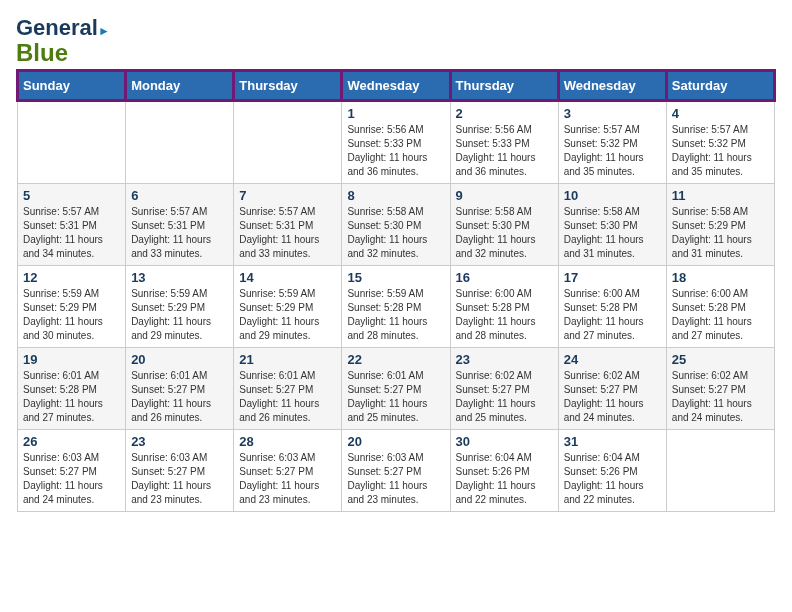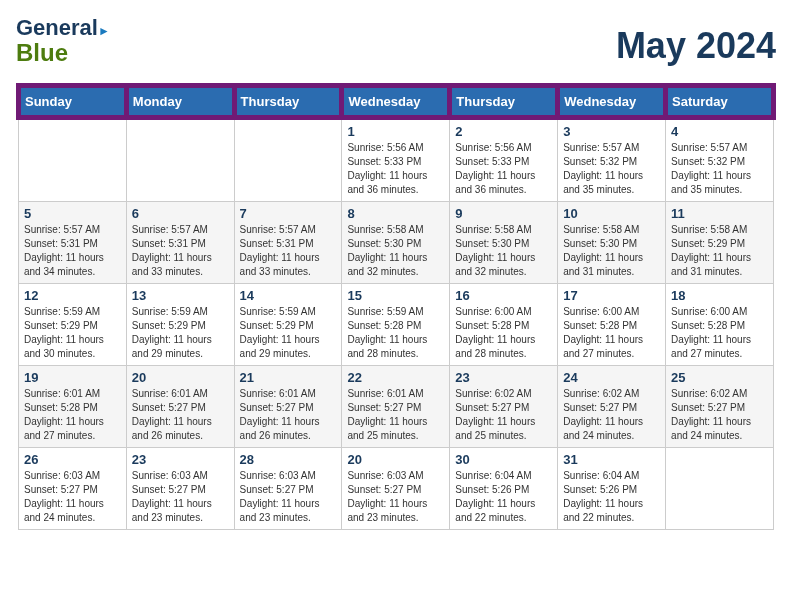--- a/index.html
+++ b/index.html
@@ -6,22 +6,22 @@
     body {
       font-family: Arial, sans-serif;
       background: #fff;
       width: 792px;
       min-height: 612px;
       padding: 16px;
     }
     .header {
       display: flex;
       justify-content: space-between;
-      align-items: flex-end;
-      margin-bottom: 16px;
+      align-items: center;
+      margin-bottom: 2px;
     }
     .logo {
       display: flex;
       flex-direction: column;
       align-items: flex-start;
     }
     .logo-text {
       font-size: 22px;
       font-weight: bold;
       color: #1a3a5c;
@@ -48,21 +48,21 @@
       border-collapse: collapse;
       font-size: 11px;
     }
     thead tr th {
       background: #2b6cb0;
       color: #fff;
       padding: 6px 4px;
       text-align: left;
       font-size: 13px;
       font-weight: bold;
-      border: 5px solid #701a75;
+      border: 3px solid #701a75;
     }
     tbody tr td {
       border: 1px solid #ccc;
       vertical-align: top;
       padding: 4px 5px;
       width: 108px;
       min-height: 80px;
     }
     tbody tr:nth-child(even) td {
       background: #f5f5f5;
@@ -93,21 +93,20 @@
     <div class="logo-line">
       <span class="logo-text">
         <span style="color:#1a3a5c;">General</span><span style="color:#1a7abf;font-size:12px;">►</span>
       </span>
     </div>
     <div>
       <span class="logo-text" style="color:#4d7c0f;font-size:24px;">Blue</span>
     </div>
   </div>
   <div class="title-block">
-    <h1>May 2024</h1>
   </div>
 </div>
 
 <table>
   <thead>
     <tr>
     <th>Sunday</th>
         <th>Monday</th>
         <th>Thursday</th>
         <th>Wednesday</th>

